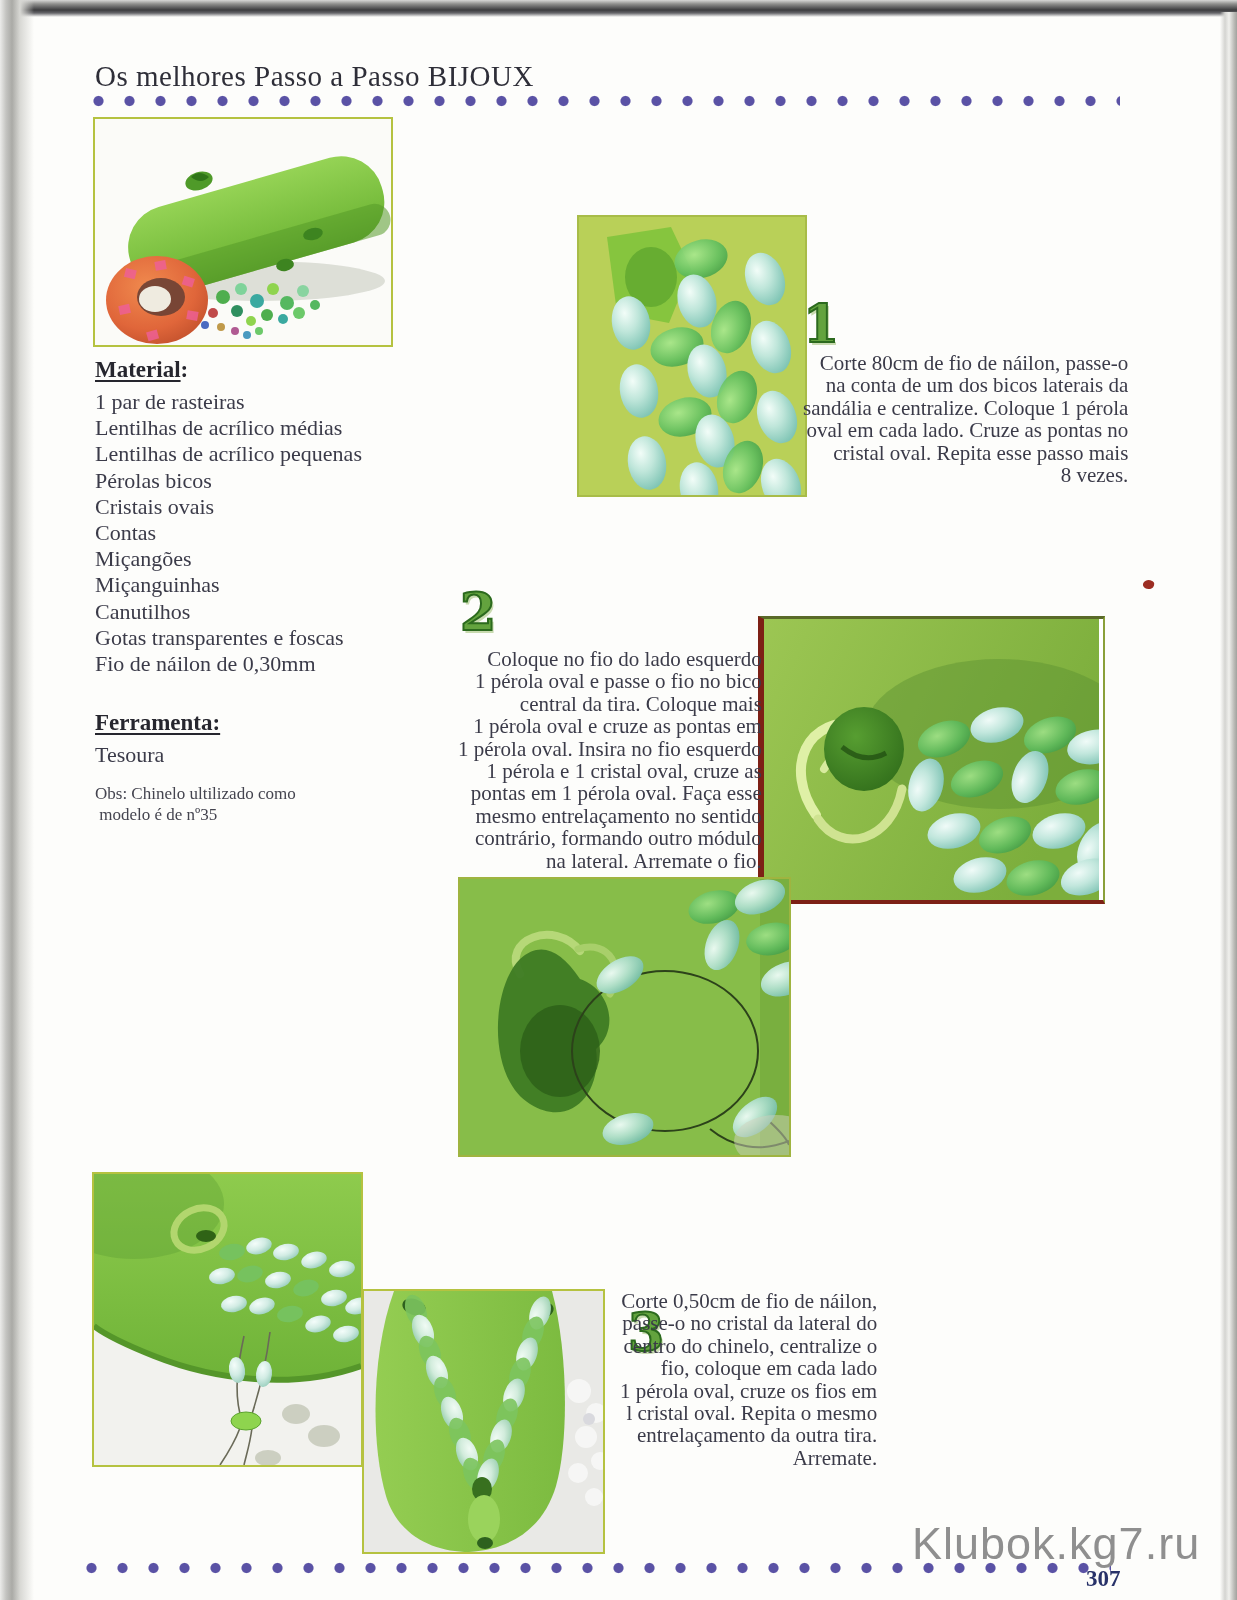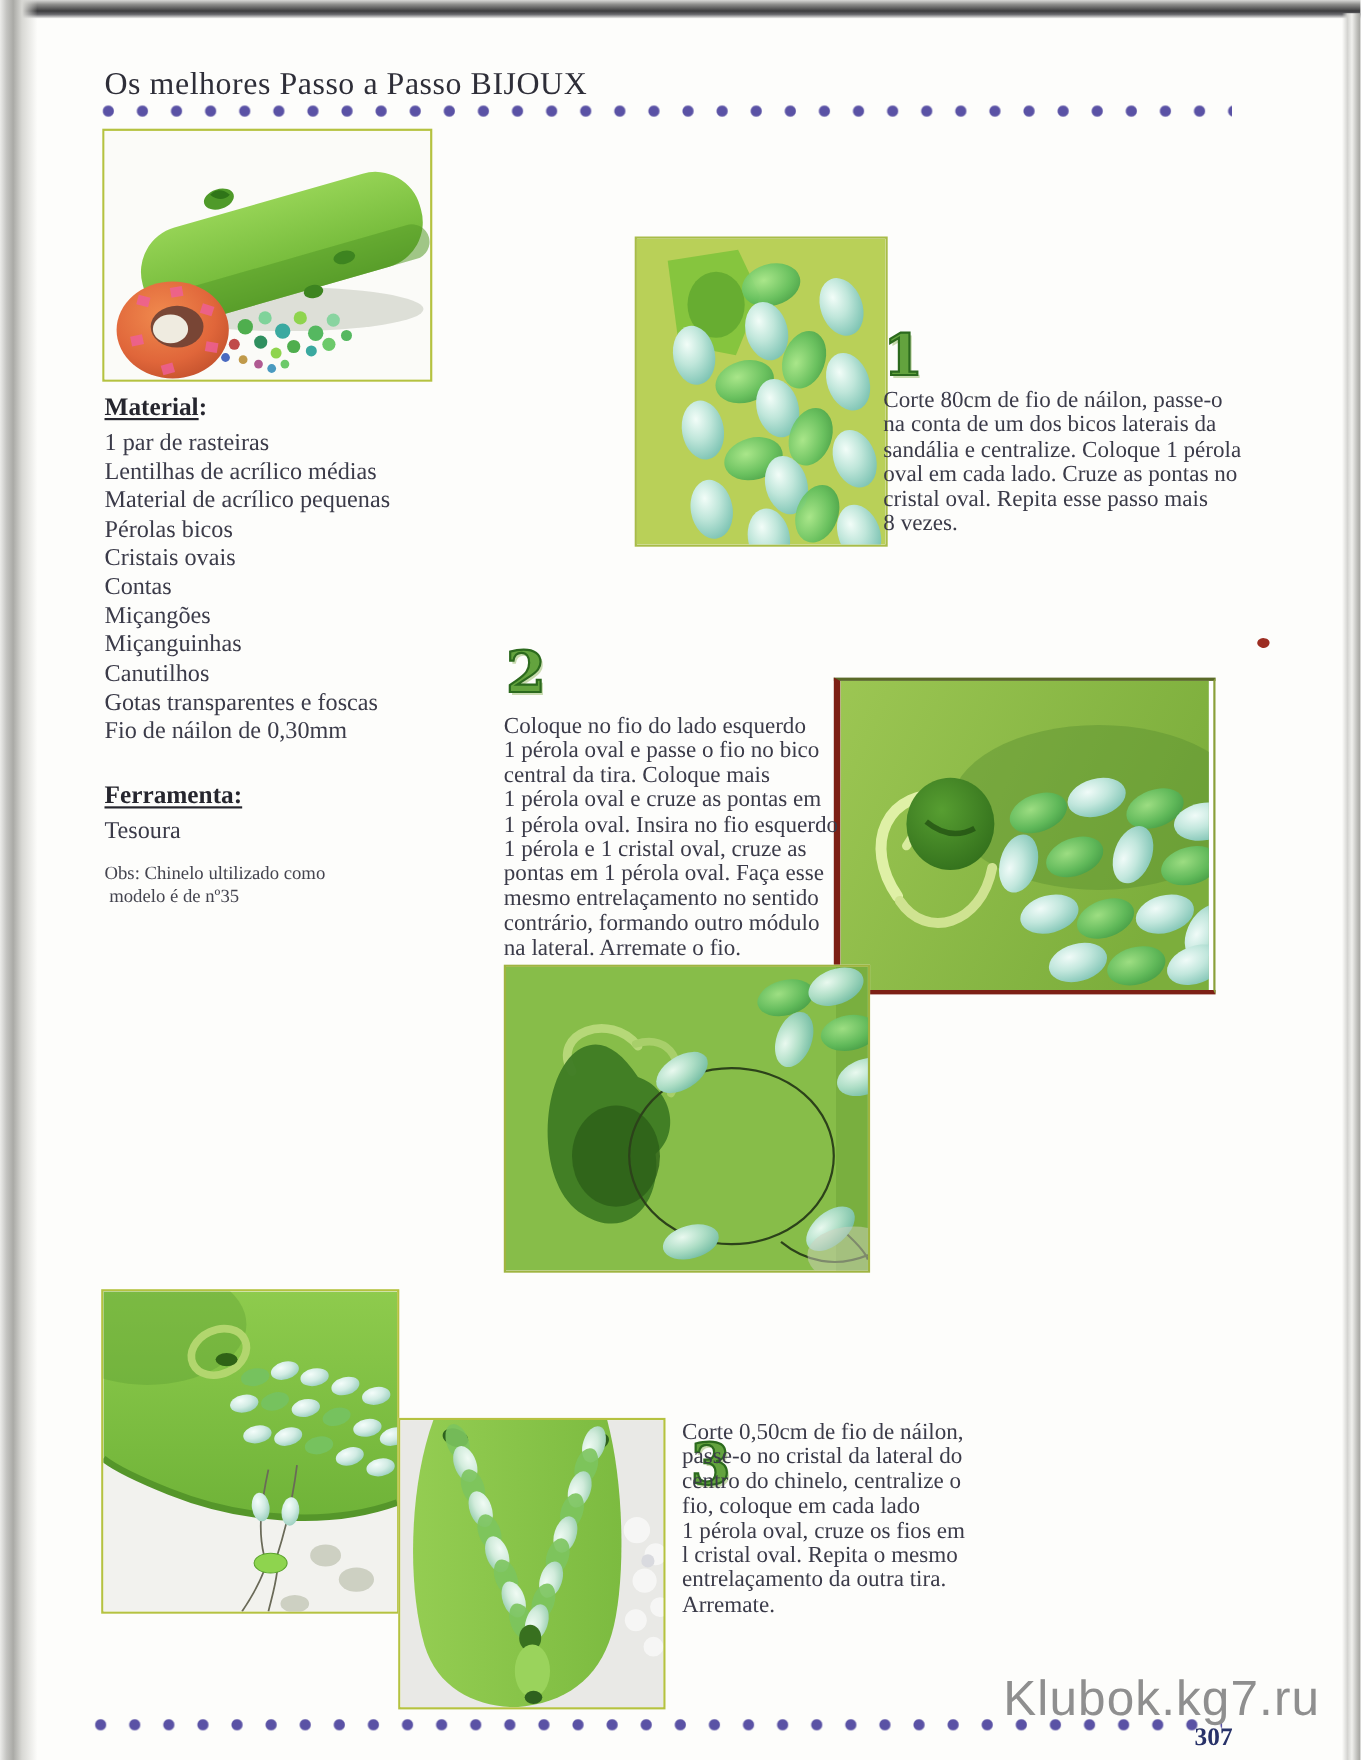--- a/index.html
+++ b/index.html
@@ -37,21 +37,21 @@
   .mat-heading .u{text-decoration:underline;text-decoration-thickness:2px;text-underline-offset:3px;text-align:center;}
   .mat-list{position:absolute;left:95px;top:389px;list-style:none;margin:0;padding:0;font-size:22px;}
   .mat-list li{height:26.2px;line-height:26.2px;}
   .tool-heading{position:absolute;left:95px;top:710px;font-size:23px;font-weight:bold;color:#26262e;
     text-decoration:underline;text-decoration-thickness:2px;text-underline-offset:3px;text-align:center;}
   .tool-item{position:absolute;left:95px;top:742px;font-size:22px;}
   .note{position:absolute;left:95px;top:783px;font-size:17px;line-height:21px;white-space:pre;color:#44444f;}
   
   .step-num{position:absolute;font-family:"DejaVu Serif",serif;font-weight:bold;font-size:52px;line-height:52px;
     color:#63a33e;-webkit-text-stroke:2px #2c6a1e;text-shadow:2px 3px 0 rgba(165,195,125,.6);}
-  .step-text{position:absolute;font-size:21px;line-height:22.4px;white-space:pre;color:#3b3b49;}
+  .step-text{position:absolute;font-size:21px;line-height:22.4px;white-space:pre;color:#3b3b49;text-align:right;}
   .num-1{left:803px;top:298px;}
   .text-1{left:803px;top:352px;}
   .num-2{left:460px;top:586px;}
   .text-2{left:458px;top:648px;}
   .num-3{left:628px;top:1306px;}
   .text-3{left:620px;top:1290px;}
   
   .watermark{position:absolute;left:912px;top:1518px;font-family:"Liberation Sans",sans-serif;
     font-size:45px;color:#8f8f8f;letter-spacing:1px;z-index:8;text-align:right;}
   .page-number{position:absolute;left:1086px;top:1566px;font-size:23px;font-weight:bold;color:#283269;z-index:9;}
@@ -128,21 +128,21 @@
         <circle cx="152" cy="216" r="4" fill="#4a9ac0"></circle>
           <circle cx="164" cy="212" r="4" fill="#6cc96a"></circle>
       </g>
     </svg>
   </div>
 
   <div class="mat-heading"><span class="u">Material</span><span>:</span></div>
   <ul class="mat-list">
     <li>1 par de rasteiras</li>
     <li>Lentilhas de acrílico médias</li>
-    <li>Material de acrílico pequenas</li>
+    <li>Lentilhas de acrílico pequenas</li>
     <li>Pérolas bicos</li>
     <li>Cristais ovais</li>
     <li>Contas</li>
     <li>Miçangões</li>
     <li>Miçanguinhas</li>
     <li>Canutilhos</li>
     <li>Gotas transparentes e foscas</li>
     <li>Fio de náilon de 0,30mm</li>
   </ul>
 

